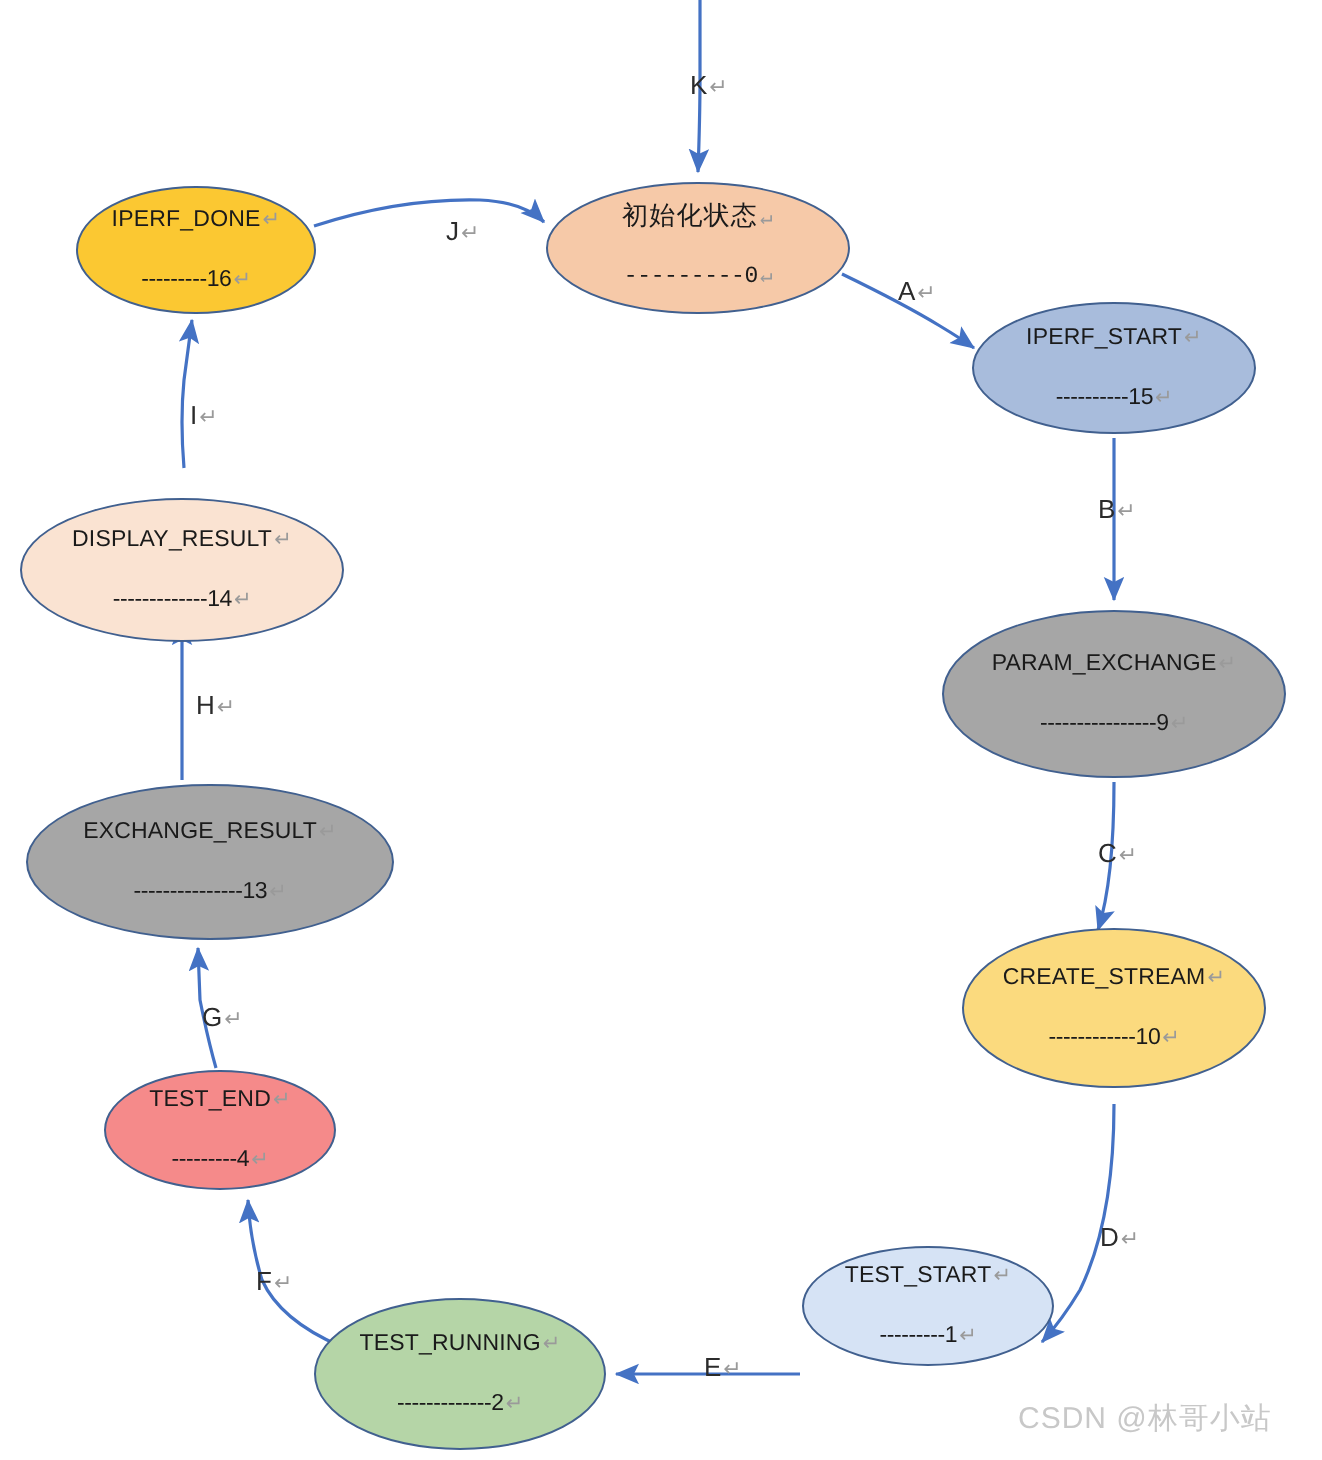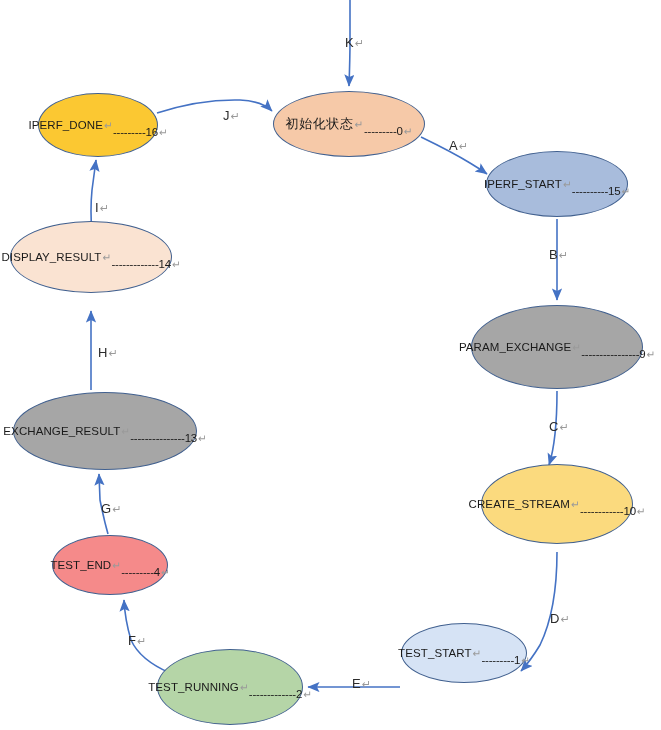--- a/index.html
+++ b/index.html
@@ -22,21 +22,21 @@
     top: 0;
     width: 661px;
     height: 730px;
   }
   .node {
     position: absolute;
     box-sizing: border-box;
     border-radius: 50%;
     border: 1.2px solid #41608f;
     display: flex;
-    flex-direction: row;
+    flex-direction: column;
     align-items: center;
     justify-content: center;
     text-align: center;
     line-height: 1.25;
   }
   .node-title {
     font-size: 11.5px;
     color: #1a1a1a;
     white-space: nowrap;
     letter-spacing: 0.1px;
@@ -108,21 +108,21 @@
 
       <path d="M 91 390 L 91 311"></path>
 
       <path d="M 92 234 Q 90 210 92 190 Q 94 175 96 160"></path>
 
       <path d="M 157 113 Q 200 99 240 100 Q 262 101 272 111"></path>
     </g>
   </svg>
 
   <div id="nodes">
-      <div class="node" style="left: 273px; top: 91px; width: 152px; height: 66px; background: rgb(246, 201, 168); border-color: rgb(65, 96, 143);">
+      <div class="node" style="left: 273px; top: 91px; width: 152px; height: 66px; background: rgb(246, 201, 168); border-color: rgb(65, 96, 143); font-family: Liberation Mono, monospace;">
         <div class="node-title cjk">初始化状态<span class="pilcrow">↵</span></div>
         <div class="node-sub">---------0<span class="pilcrow">↵</span></div>
       </div>
       <div class="node" style="left: 486px; top: 151px; width: 142px; height: 66px; background: rgb(168, 188, 220); border-color: rgb(65, 96, 143);">
         <div class="node-title">IPERF_START<span class="pilcrow">↵</span></div>
         <div class="node-sub">----------15<span class="pilcrow">↵</span></div>
       </div>
       <div class="node" style="left: 471px; top: 305px; width: 172px; height: 84px; background: rgb(166, 166, 166); border-color: rgb(65, 96, 143);">
         <div class="node-title">PARAM_EXCHANGE<span class="pilcrow">↵</span></div>
         <div class="node-sub">----------------9<span class="pilcrow">↵</span></div>
@@ -140,21 +140,21 @@
         <div class="node-sub">-------------2<span class="pilcrow">↵</span></div>
       </div>
       <div class="node" style="left: 52px; top: 535px; width: 116px; height: 60px; background: rgb(245, 138, 138); border-color: rgb(65, 96, 143);">
         <div class="node-title">TEST_END<span class="pilcrow">↵</span></div>
         <div class="node-sub">---------4<span class="pilcrow">↵</span></div>
       </div>
       <div class="node" style="left: 13px; top: 392px; width: 184px; height: 78px; background: rgb(166, 166, 166); border-color: rgb(65, 96, 143);">
         <div class="node-title">EXCHANGE_RESULT<span class="pilcrow">↵</span></div>
         <div class="node-sub">---------------13<span class="pilcrow">↵</span></div>
       </div>
-      <div class="node" style="left: 10px; top: 221px; width: 162px; height: 72px; background: rgb(250, 227, 210); border-color: rgb(65, 96, 143);">
+      <div class="node" style="left: 10px; top: 249px; width: 162px; height: 72px; background: rgb(250, 227, 210); border-color: rgb(65, 96, 143);">
         <div class="node-title">DISPLAY_RESULT<span class="pilcrow">↵</span></div>
         <div class="node-sub">-------------14<span class="pilcrow">↵</span></div>
       </div>
       <div class="node" style="left: 38px; top: 93px; width: 120px; height: 64px; background: rgb(251, 200, 50); border-color: rgb(65, 96, 143);">
         <div class="node-title">IPERF_DONE<span class="pilcrow">↵</span></div>
         <div class="node-sub">---------16<span class="pilcrow">↵</span></div>
       </div>
     </div>
   <div id="edge-labels">
       <div class="edge-label" style="left: 345px; top: 35px;">K<span class="pilcrow">↵</span></div>
@@ -163,13 +163,14 @@
       <div class="edge-label" style="left: 549px; top: 419px;">C<span class="pilcrow">↵</span></div>
       <div class="edge-label" style="left: 550px; top: 611px;">D<span class="pilcrow">↵</span></div>
       <div class="edge-label" style="left: 352px; top: 676px;">E<span class="pilcrow">↵</span></div>
       <div class="edge-label" style="left: 128px; top: 633px;">F<span class="pilcrow">↵</span></div>
       <div class="edge-label" style="left: 101px; top: 501px;">G<span class="pilcrow">↵</span></div>
       <div class="edge-label" style="left: 98px; top: 345px;">H<span class="pilcrow">↵</span></div>
       <div class="edge-label" style="left: 95px; top: 200px;">I<span class="pilcrow">↵</span></div>
       <div class="edge-label" style="left: 223px; top: 108px;">J<span class="pilcrow">↵</span></div>
     </div>
 
+  <div class="watermark" style="left: 509px; top: 700px;">CSDN @林哥小站</div>
 </div>
 
 </body></html>

